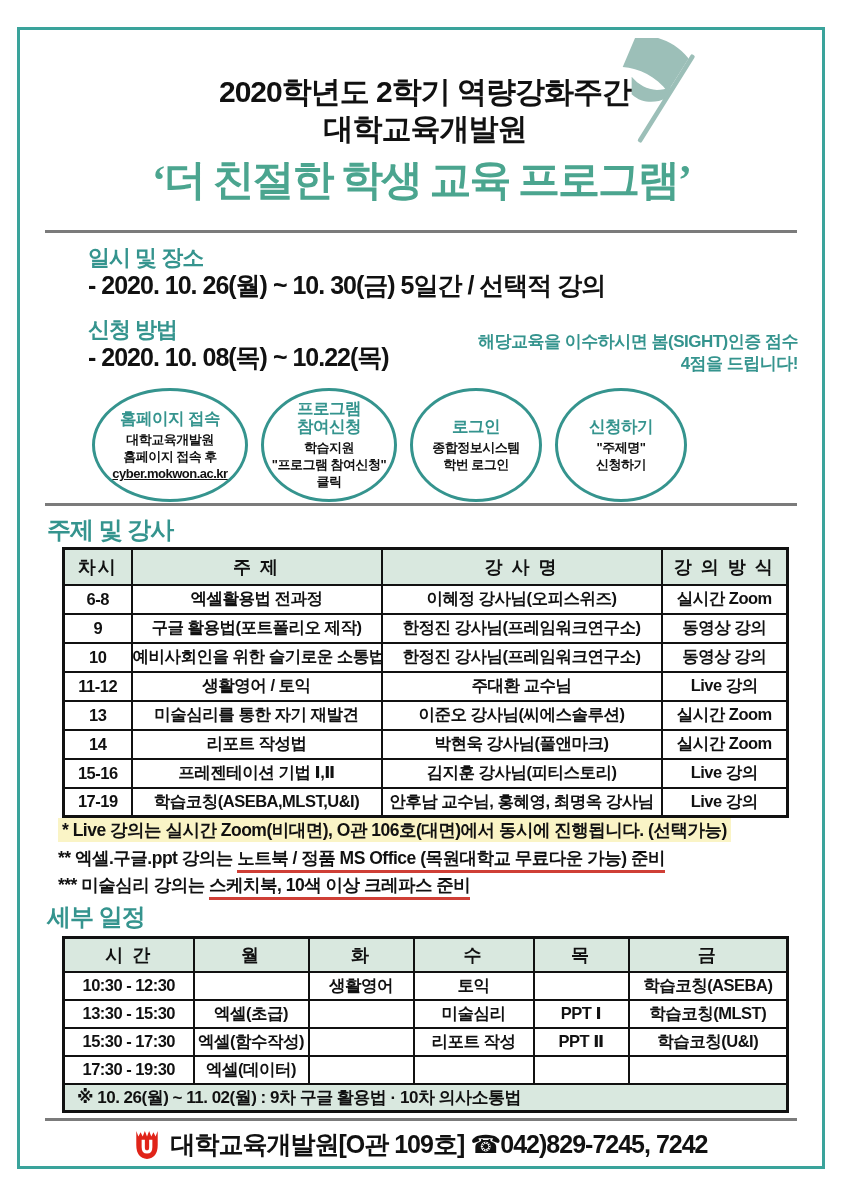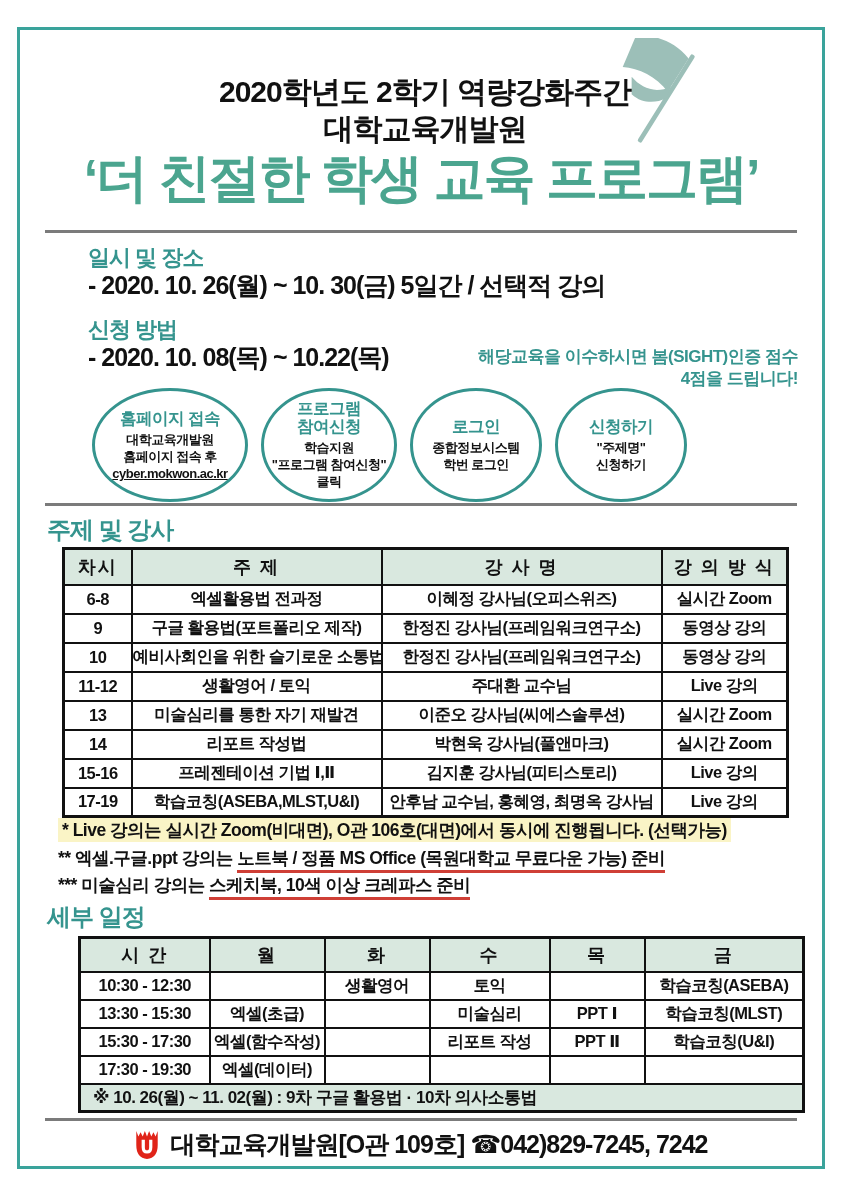--- a/index.html
+++ b/index.html
@@ -6,48 +6,48 @@
     --frame:#3aa39b; --accent:#35948e; --title:#4ba58f; --table-header-bg:#d9e8df;
     --notice-bg:#d9e8df; --highlight:#faf4c6; --red-underline:#cf3f36; --logo-red:#e02419;
     --separator:#7b7b7b; --flag:#9cbfb8; --ink:#111111;
   }
   *{margin:0;padding:0;box-sizing:border-box;}
   body{background:#ffffff;font-family:"Liberation Sans","DejaVu Sans",sans-serif;}
   .poster{position:relative;width:842px;height:1191px;background:#fff;overflow:hidden;color:var(--ink);font-weight:700;}
   .frame{position:absolute;left:17px;top:27px;width:808px;height:1142px;border:3px solid var(--frame);}
   .hdr{position:absolute;top:74px;left:0;right:0;text-align:center;line-height:1.22;}
   .hdr-line{font-size:30px;font-weight:800;letter-spacing:-1px;padding-left:8px;}
-  .hdr-title{font-size:52px;font-weight:800;letter-spacing:-2px;color:var(--title);}
+  .hdr-title{margin-top:8px;font-size:42px;font-weight:800;letter-spacing:-2px;color:var(--title);font-family:Liberation Serif, serif;}
   .flag{position:absolute;left:598px;top:38px;width:112px;height:110px;}
   .sep{position:absolute;left:45px;width:752px;height:3px;background:var(--separator);}
   .sep1{top:230px;} .sep2{top:503px;} .sep3{top:1118px;}
   .sec-h{position:absolute;font-size:22px;font-weight:800;color:var(--accent);letter-spacing:-1px;}
   .sec-d{position:absolute;font-size:25px;font-weight:800;letter-spacing:-1px;}
   .h1{left:88px;top:243px;} .d1{left:88px;top:269px;}
   .h2{left:88px;top:315px;} .d2{left:88px;top:341px;}
-  .benefit{position:absolute;right:44px;top:346px;text-align:right;color:var(--accent);
+  .benefit{position:absolute;right:44px;top:331px;text-align:right;color:var(--accent);
     font-size:17px;font-weight:800;line-height:1.3;white-space:pre-line;letter-spacing:-0.5px;}
   .steps{position:absolute;left:92px;top:388px;display:flex;gap:13px;align-items:stretch;}
   .circle{border:3px solid var(--accent);border-radius:50%;height:114px;display:flex;flex-direction:column;
     align-items:center;justify-content:center;text-align:center;padding:6px 4px;background:#fff;}
   .c1{width:156px;} .c2{width:132px;} .c3{width:136px;} .c4{width:132px;}
   .circle .t{color:var(--accent);font-size:16.5px;font-weight:800;line-height:1.1;white-space:pre-line;letter-spacing:-0.5px;}
   .circle .b{margin-top:5px;font-size:13px;font-weight:800;line-height:1.3;white-space:pre-line;letter-spacing:-0.5px;}
   .circle .lk{font-size:13px;font-weight:800;text-decoration:underline;letter-spacing:-0.5px;}
   .topics-h{left:47px;top:514px;font-size:24px;}
   .tt-h{left:47px;top:901px;font-size:24px;}
   table{border-collapse:collapse;table-layout:fixed;position:absolute;background:#fff;}
   table,th,td{border:2px solid #111;}
   table{border-width:3px;}
   th{background:var(--table-header-bg);font-size:18px;font-weight:800;letter-spacing:2px;}
   td{font-size:16.5px;font-weight:700;text-align:center;letter-spacing:-0.5px;overflow:hidden;white-space:nowrap;}
   .topics{left:62px;top:547px;width:724px;}
   .topics th{height:36px;}
   .topics td{height:29px;}
-  .timetable{left:78px;top:936px;width:724px;}
+  .timetable{left:62px;top:936px;width:724px;}
   .timetable th{height:34px;}
   .timetable td{height:28px;}
   .notice-cell{background:var(--notice-bg);text-align:left !important;padding-left:12px;font-size:17px;height:28px;}
   .notes{position:absolute;left:58px;top:822px;font-size:17.5px;font-weight:800;letter-spacing:-0.5px;line-height:1.0;}
   .note{margin-bottom:10px;}
   .hl{background:var(--highlight);padding:2px 4px;}
   .redline{border-bottom:3px solid var(--red-underline);padding-bottom:2px;}
   .footer{position:absolute;left:0;right:0;top:1128px;display:flex;justify-content:center;align-items:center;gap:10px;}
   .footer .txt{font-size:25px;font-weight:800;letter-spacing:-1px;}
   .logo{width:26px;height:30px;}

